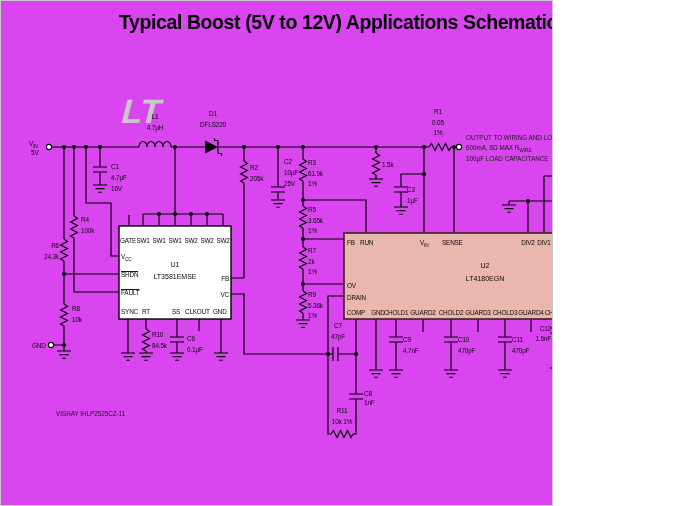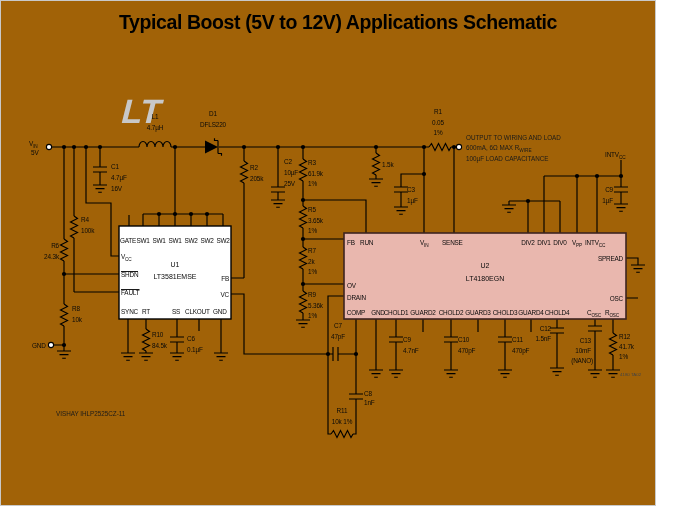--- a/index.html
+++ b/index.html
@@ -1,16 +1,16 @@
 <!DOCTYPE html>
 <html><head>
 <meta charset="utf-8">
 <style>
   html,body{margin:0;padding:0;background:#ffffff;}
-  .slide{position:relative;width:656px;height:506px;background:#a16207;border:1px solid #c9c9c9;box-sizing:border-box;overflow:hidden;}
+  .slide{position:relative;width:553px;height:506px;background:#d946ef;border:1px solid #c9c9c9;box-sizing:border-box;overflow:hidden;}
   svg{position:absolute;left:0;top:0;}
   text{font-family:"Liberation Sans","DejaVu Sans",sans-serif;}
   .lbl{font-size:6.4px;letter-spacing:-0.15px;fill:#0a0a0a;}
   .pin{font-size:6.4px;letter-spacing:-0.2px;fill:#0a0a0a;}
   .ic{font-size:7px;fill:#0a0a0a;}
   .ttl{font-size:19.5px;font-weight:700;letter-spacing:-0.4px;fill:#000;}
   .note{font-size:6.3px;fill:#1a1a1a;}
   .tiny{font-size:4.4px;fill:#444;}
   .sub{font-size:4.7px;}
 </style>

